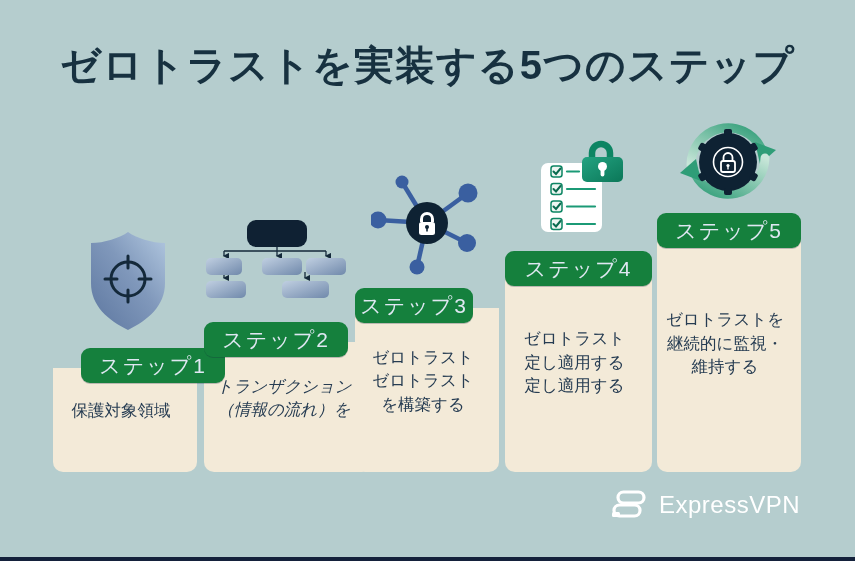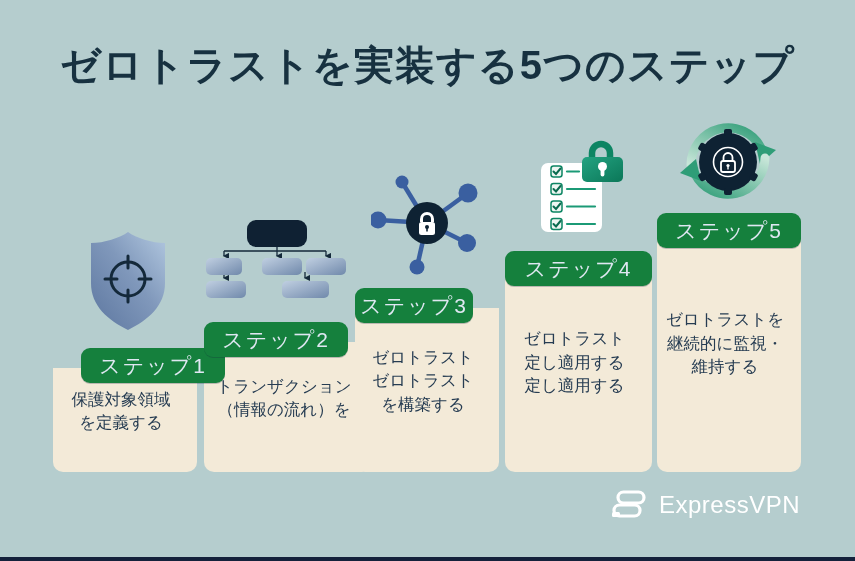--- a/index.html
+++ b/index.html
@@ -27,21 +27,21 @@
     font-size:16.5px;line-height:1.42;color:#263c52;text-align:center;white-space:nowrap;
   }
   .icon-wrap{position:absolute;z-index:2;}
   
   .h1{left:53px;width:144px;top:348px;margin-left:28px;}
   .h2{left:204px;width:144px;top:322px;}
   .h3{left:355px;width:118px;top:288px;}
   .h4{left:505px;width:147px;top:251px;}
   .h5{left:657px;width:144px;top:213px;}
   .b1{left:53px;width:144px;top:368px;height:104px;}
-  .b2{left:204px;width:168px;top:342px;height:130px;}
+  .b2{left:204px;width:168px;top:342px;height:130px;font-style:italic;}
   .b3{left:355px;width:144px;top:308px;height:164px;}
   .b4{left:505px;width:147px;top:271px;height:201px;}
   .b5{left:657px;width:144px;top:233px;height:239px;}
   .footer{
     position:absolute;right:55px;top:488px;display:flex;align-items:center;gap:10px;
   }
   .brand-text{
     color:#ffffff;font-family:Liberation Sans, sans-serif;
     font-size:24px;letter-spacing:.5px;
   }
@@ -192,21 +192,20 @@
   </div>
 
   <div class="step-header h1">ステップ1</div>
   <div class="step-header h2">ステップ2</div>
   <div class="step-header h3">ステップ3</div>
   <div class="step-header h4">ステップ4</div>
   <div class="step-header h5">ステップ5</div>
 
   <div class="step-body b1">
       <div class="line">保護対象領域</div>
-      <div class="line">を定義する</div>
     </div>
   <div class="step-body b2">
       <div class="line">トランザクション</div>
       <div class="line">（情報の流れ）を</div>
     </div>
   <div class="step-body b3">
       <div class="line">ゼロトラスト</div>
       <div class="line">ゼロトラスト</div>
       <div class="line">を構築する</div>
     </div>

